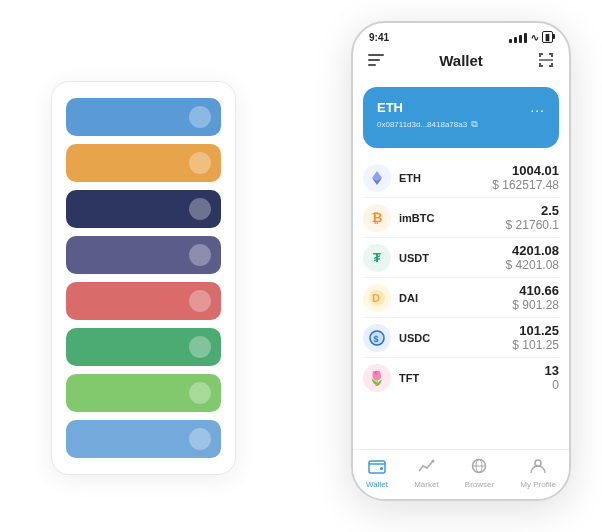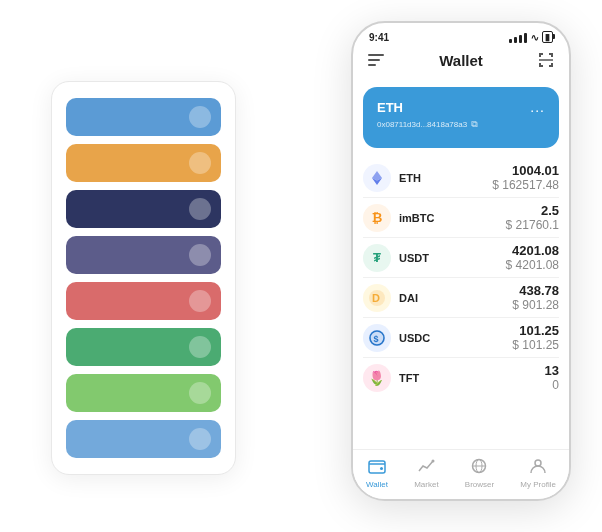--- a/index.html
+++ b/index.html
@@ -412,21 +412,21 @@
           <div class="asset-left">
             <div class="asset-icon icon-dai">
               <svg width="18" height="18" viewBox="0 0 18 18">
                   <circle cx="9" cy="9" r="8" fill="#f5ac37" opacity="0.2"></circle>
                   <text x="4" y="13" font-size="11" fill="#f5ac37" font-weight="bold">D</text>
                 </svg>
             </div>
             <span class="asset-name">DAI</span>
           </div>
           <div class="asset-right">
-            <div class="asset-amount">438.78</div>
+            <div class="asset-amount">410.66</div>
             <div class="asset-usd">$ 901.28</div>
           </div>
         </div>
 
         <div class="asset-row">
           <div class="asset-left">
             <div class="asset-icon icon-usdc">
               <svg width="18" height="18" viewBox="0 0 18 18">
                   <circle cx="9" cy="9" r="8" fill="#2775ca" opacity="0.15"></circle>
                   <circle cx="9" cy="9" r="7" fill="none" stroke="#2775ca" stroke-width="1.5"></circle>

